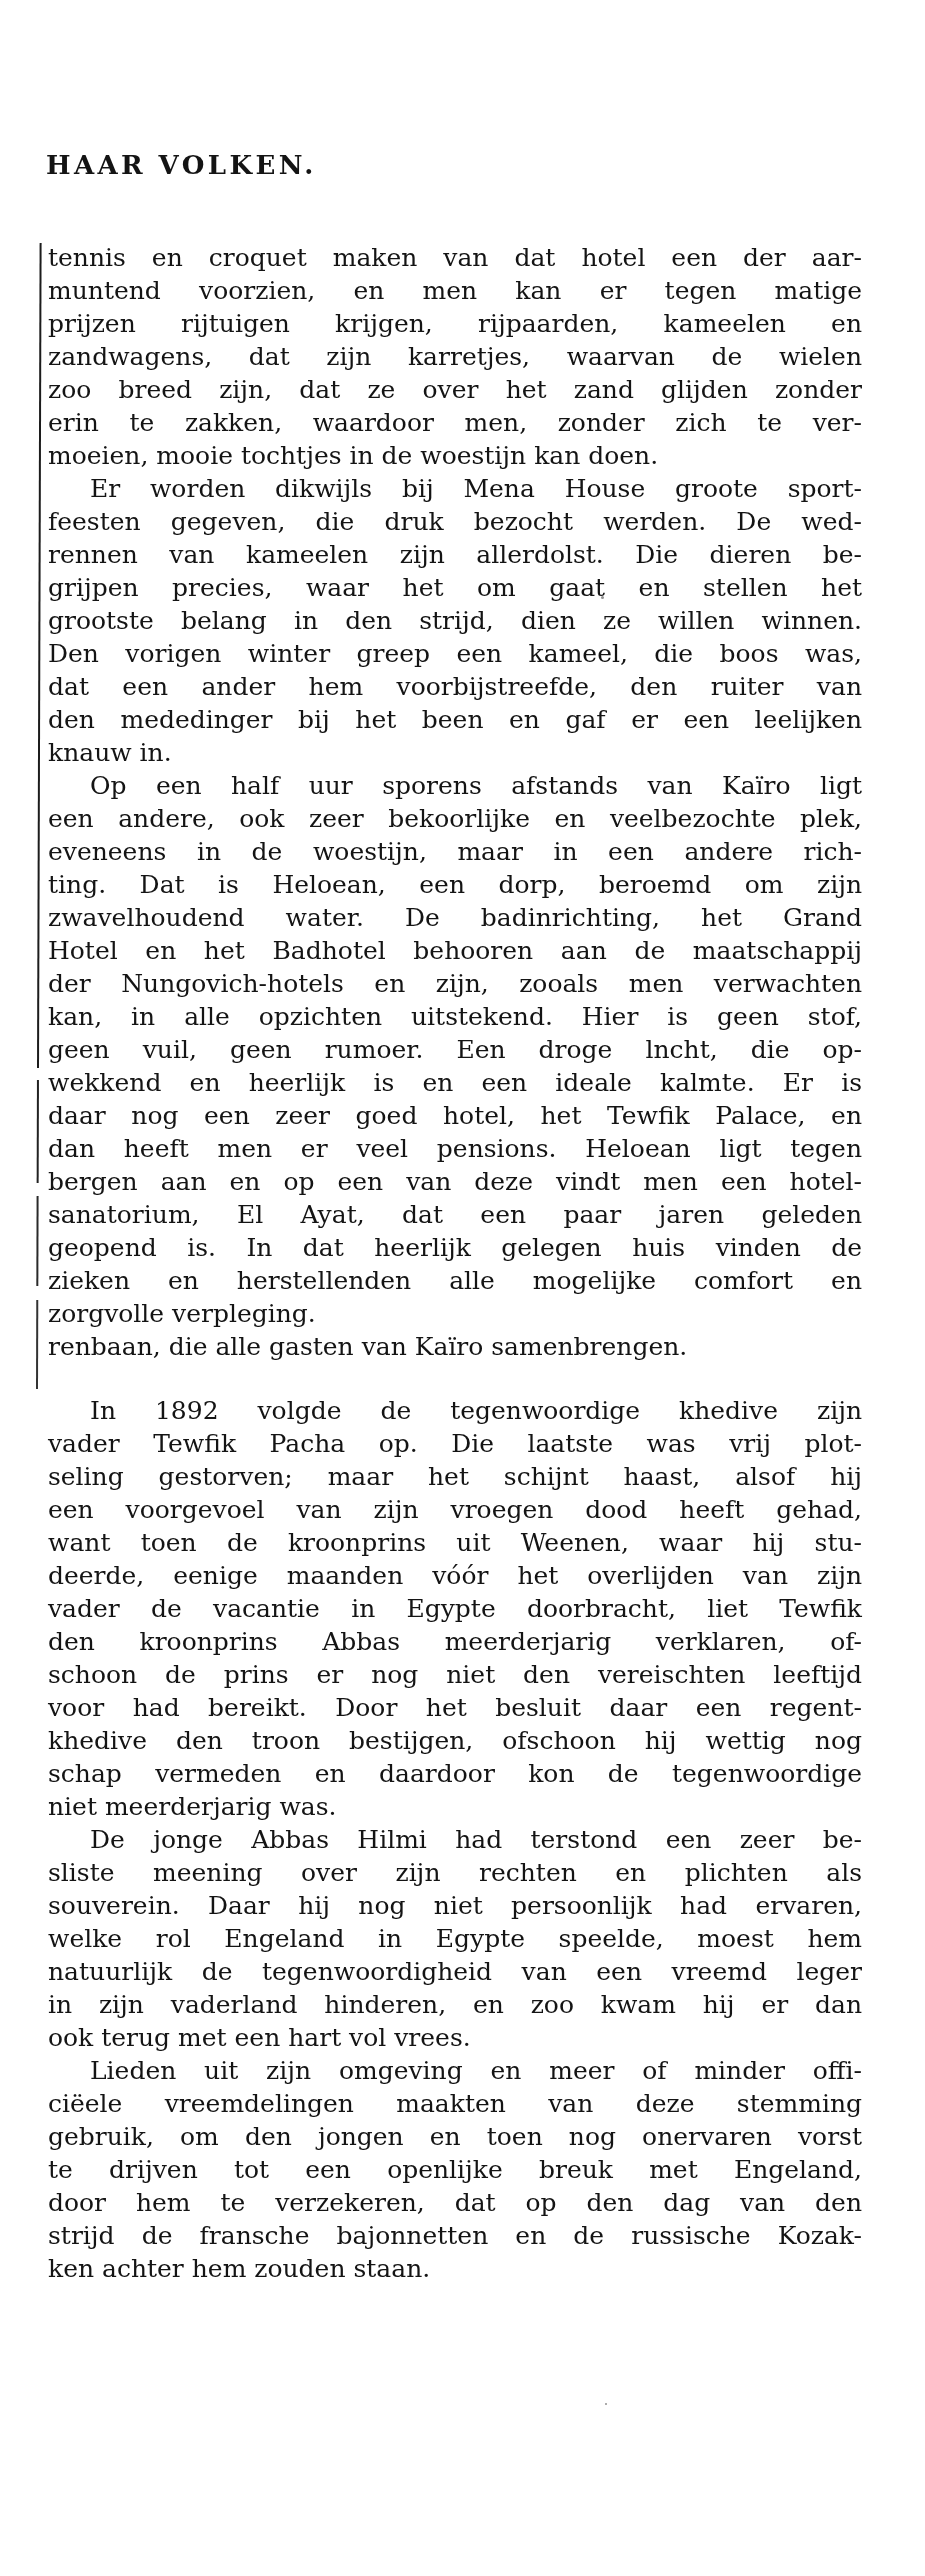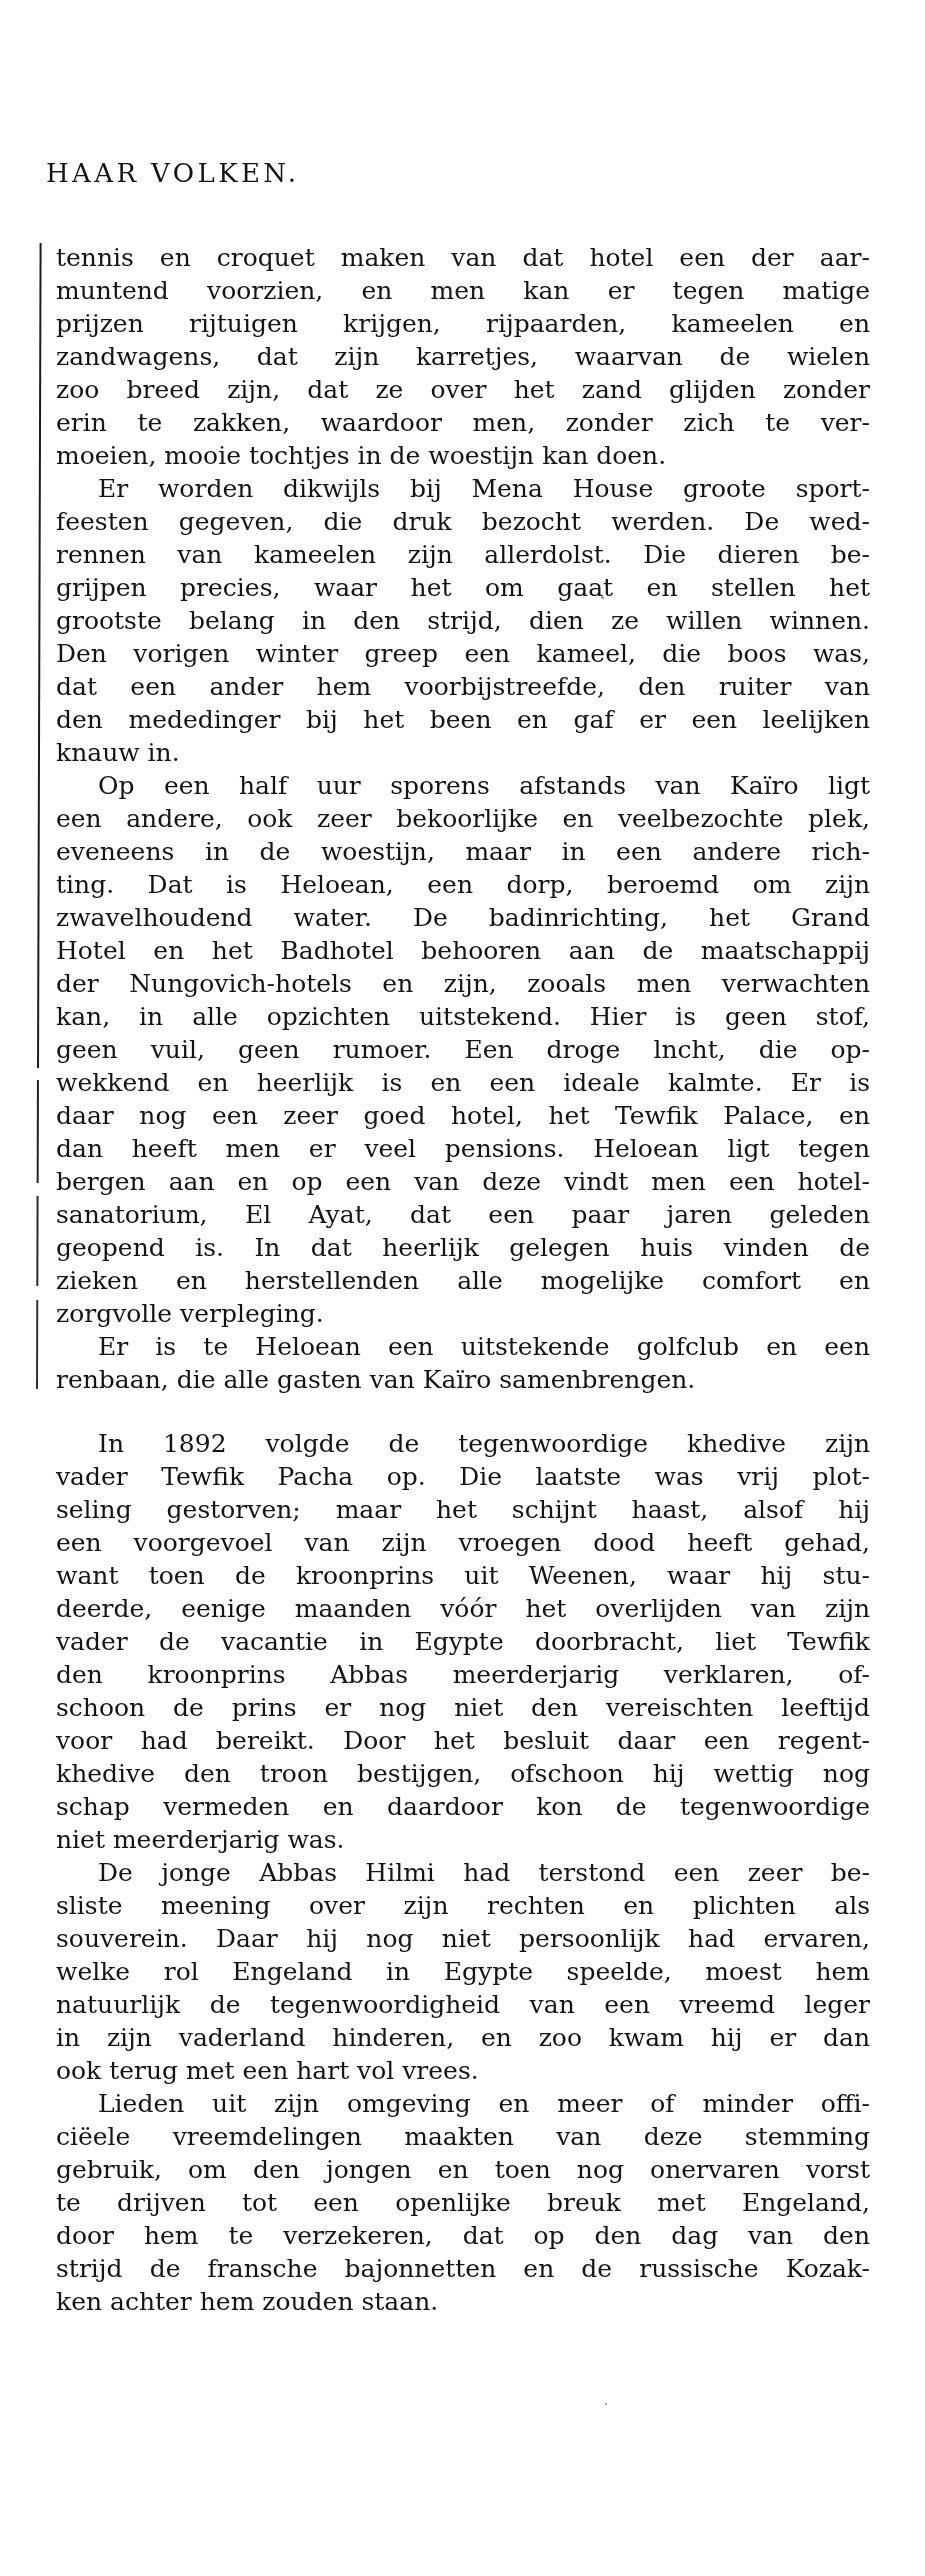--- a/index.html
+++ b/index.html
@@ -2,26 +2,27 @@
 <html style="font-size:9px"><head>
 <meta charset="utf-8">
 <style>
   html,body{margin:0;padding:0;}
   body{
     width:925px;height:2576px;position:relative;overflow:hidden;
     background:#ffffff;
     font-family:"DejaVu Serif","Liberation Serif",serif;
   }
   .page-header{
-    position:absolute;left:46px;top:160px;
+    position:absolute;left:46px;top:152px;
     font-size:26px;letter-spacing:3.4px;line-height:1;
     white-space:nowrap;
+    font-weight:bold;
   }
   .page-body{
-    position:absolute;left:56px;top:241px;width:814px;
+    position:absolute;left:48px;top:241px;width:814px;
     font-size:25px;line-height:33px;
   }
   .para{margin:0;}
   .para.gap-before{margin-top:31px;}
   .line{
     height:33px;
     text-align:justify;
     text-align-last:justify;
     white-space:nowrap;
   }
@@ -88,21 +89,20 @@
       <div class="line">wekkend en heerlijk is en een ideale kalmte. Er is</div>
       <div class="line">daar nog een zeer goed hotel, het Tewfik Palace, en</div>
       <div class="line">dan heeft men er veel pensions. Heloean ligt tegen</div>
       <div class="line">bergen aan en op een van deze vindt men een hotel-</div>
       <div class="line">sanatorium, El Ayat, dat een paar jaren geleden</div>
       <div class="line">geopend is. In dat heerlijk gelegen huis vinden de</div>
       <div class="line">zieken en herstellenden alle mogelijke comfort en</div>
       <div class="line last">zorgvolle verpleging.</div>
     </div>
     <div class="para">
-      <div class="line indent">Er is te Heloean een uitstekende golfclub en een</div>
       <div class="line last">renbaan, die alle gasten van Kaïro samenbrengen.</div>
     </div>
     <div class="para gap-before">
       <div class="line indent">In 1892 volgde de tegenwoordige khedive zijn</div>
       <div class="line">vader Tewfik Pacha op.  Die laatste was vrij plot-</div>
       <div class="line">seling gestorven; maar het schijnt haast, alsof hij</div>
       <div class="line">een voorgevoel van zijn vroegen dood heeft gehad,</div>
       <div class="line">want toen de kroonprins uit Weenen, waar hij stu-</div>
       <div class="line">deerde, eenige maanden vóór het overlijden van zijn</div>
       <div class="line">vader de vacantie in Egypte doorbracht, liet Tewfik</div>

